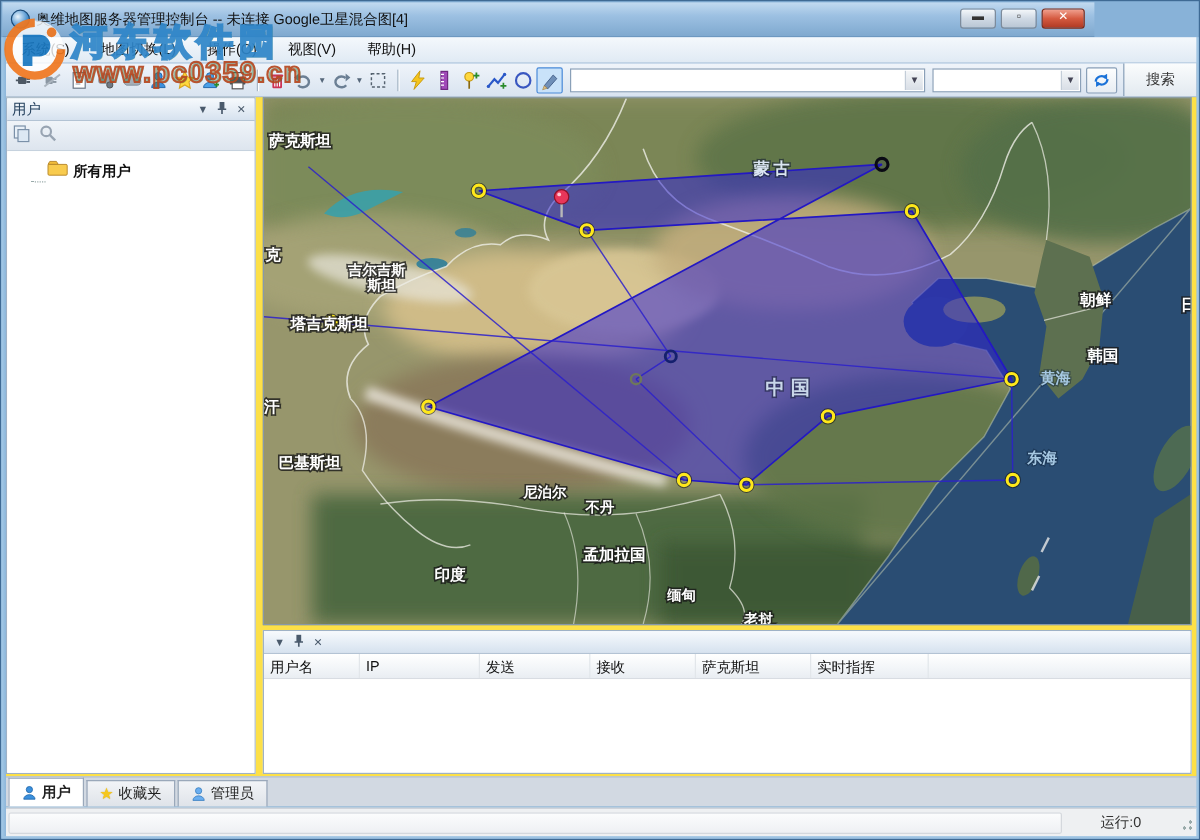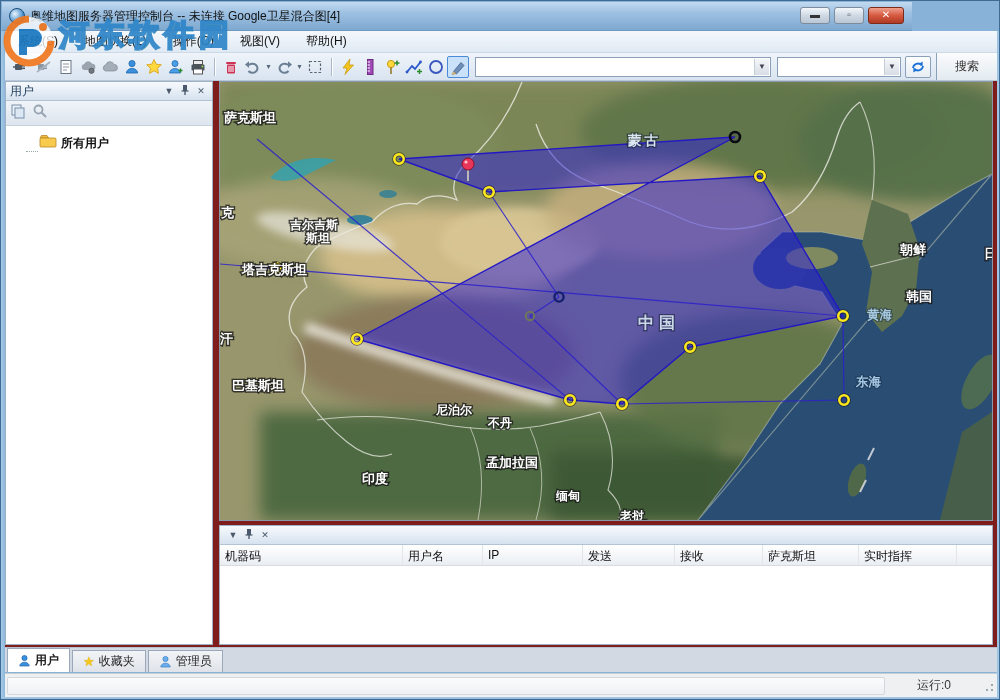--- a/index.html
+++ b/index.html
@@ -35,21 +35,21 @@
   .combo .arrow{position:absolute;right:1px;top:1px;bottom:1px;width:15px;
     background:linear-gradient(#f4f6f8,#d8dee6);display:flex;align-items:center;justify-content:center;
     font-size:8px;color:#445;border-left:1px solid #c3cdd8;}
   .combo1{width:296px;}
   .combo2{width:124px;}
   .refresh-btn{width:26px;height:22px;margin-left:4px;border:1px solid #8aa0b8;border-radius:2px;
     background:linear-gradient(#fdfefe,#e7edf3);display:flex;align-items:center;justify-content:center;flex:0 0 auto;}
   .search-btn{height:36px;min-width:62px;margin-left:5px;border:1px solid #8aa0b8;border-radius:2px;
     background:linear-gradient(#fdfefe,#dfe7ee);font-size:12px;color:#333;flex:0 0 auto;padding:0 10px;white-space:nowrap;}
   
-  .workspace{position:absolute;left:4px;top:80px;width:992px;height:566px;background:#7f1d1d;}
+  .workspace{position:absolute;left:4px;top:80px;width:992px;height:566px;background:#fde047;}
   
   .leftpanel{position:absolute;left:0px;top:0px;width:208px;height:564px;background:#fff;
     border:1px solid #9fb2c6;}
   .phead{height:19px;background:linear-gradient(#f7fafd,#d6e2ef);border-bottom:1px solid #b3c3d4;
     display:flex;align-items:center;padding:0 4px;font-size:12px;color:#24415e;}
   .phead .ptitle{flex:1;}
   .phead .picon{width:14px;text-align:center;font-size:9px;color:#4a5a6c;margin-left:2px;}
   .minibar{height:25px;background:linear-gradient(#f0f4f9,#dde5ee);border-bottom:1px solid #c6d2de;
     display:flex;align-items:center;padding-left:4px;gap:6px;}
   .treearea{background:#fff;height:518px;padding-top:8px;}
@@ -455,21 +455,20 @@
         <span class="picon">▼</span>
         <span class="picon">
           <svg width="10" height="12">
               <rect x="3" y="1" width="4" height="6" fill="#4a5a6c"></rect>
               <line x1="5" y1="7" x2="5" y2="11" stroke="#4a5a6c" stroke-width="1.4"></line>
               <line x1="1.5" y1="7" x2="8.5" y2="7" stroke="#4a5a6c" stroke-width="1.2"></line>
             </svg></span>
         <span class="picon">✕</span>
       </div>
       <div class="colrow">
-        <span class="col" style="width:183px">机器码</span>
         <span class="col" style="width:80px">用户名</span>
         <span class="col" style="width:100px">IP</span>
         <span class="col" style="width:92px">发送</span>
         <span class="col" style="width:88px">接收</span>
         <span class="col" style="width:96px">萨克斯坦</span>
         <span class="col" style="width:98px">实时指挥</span>
         <span class="col" style="flex:1;border-right:none"></span>
       </div>
       <div style="height:76px;background:#fff;"></div>
     </div>
@@ -504,15 +503,16 @@
   <div class="bottomframe"></div>
 
   <div class="wm">
     <svg class="wmlogo" width="52" height="52">
       <circle cx="26" cy="26" r="24" fill="#fff" opacity=".85"></circle>
       <path d="M26 4 a22 22 0 1 0 22 22" fill="none" stroke="#f07820" stroke-width="7"></path>
       <path d="M16 14 h14 a9 9 0 0 1 0 18 h-6 v8 h-8 z" fill="#1a78c0"></path>
       <circle cx="40" cy="12" r="4" fill="#f07820"></circle>
     </svg>
     <div class="wmtext1">河东软件园</div>
+    <div class="wmtext2">www.pc0359.cn</div>
   </div>
 
 </div>
 
 </body></html>

